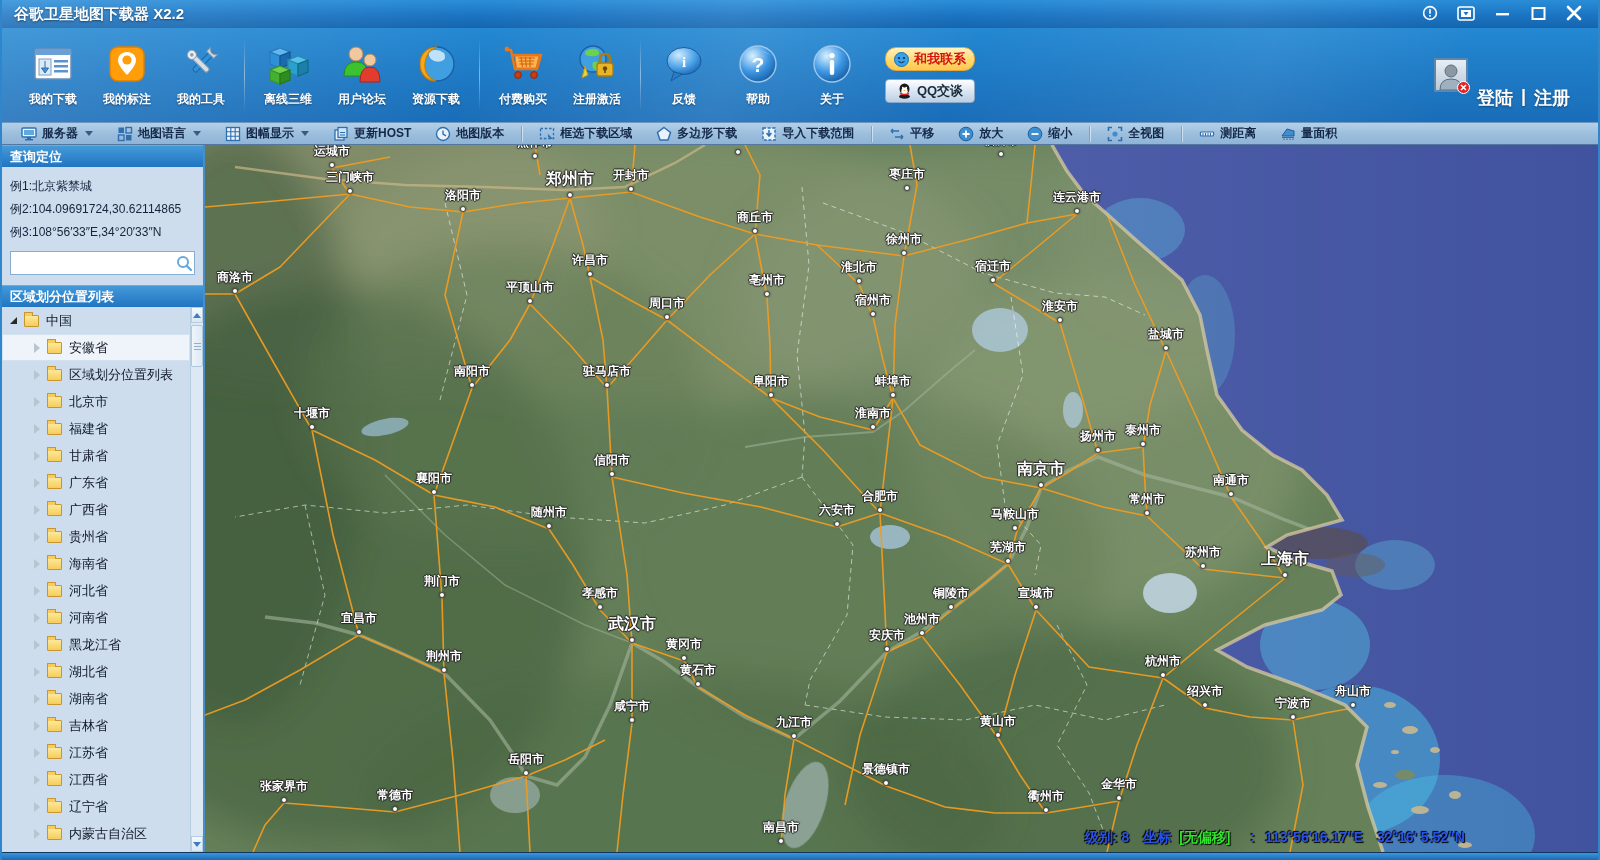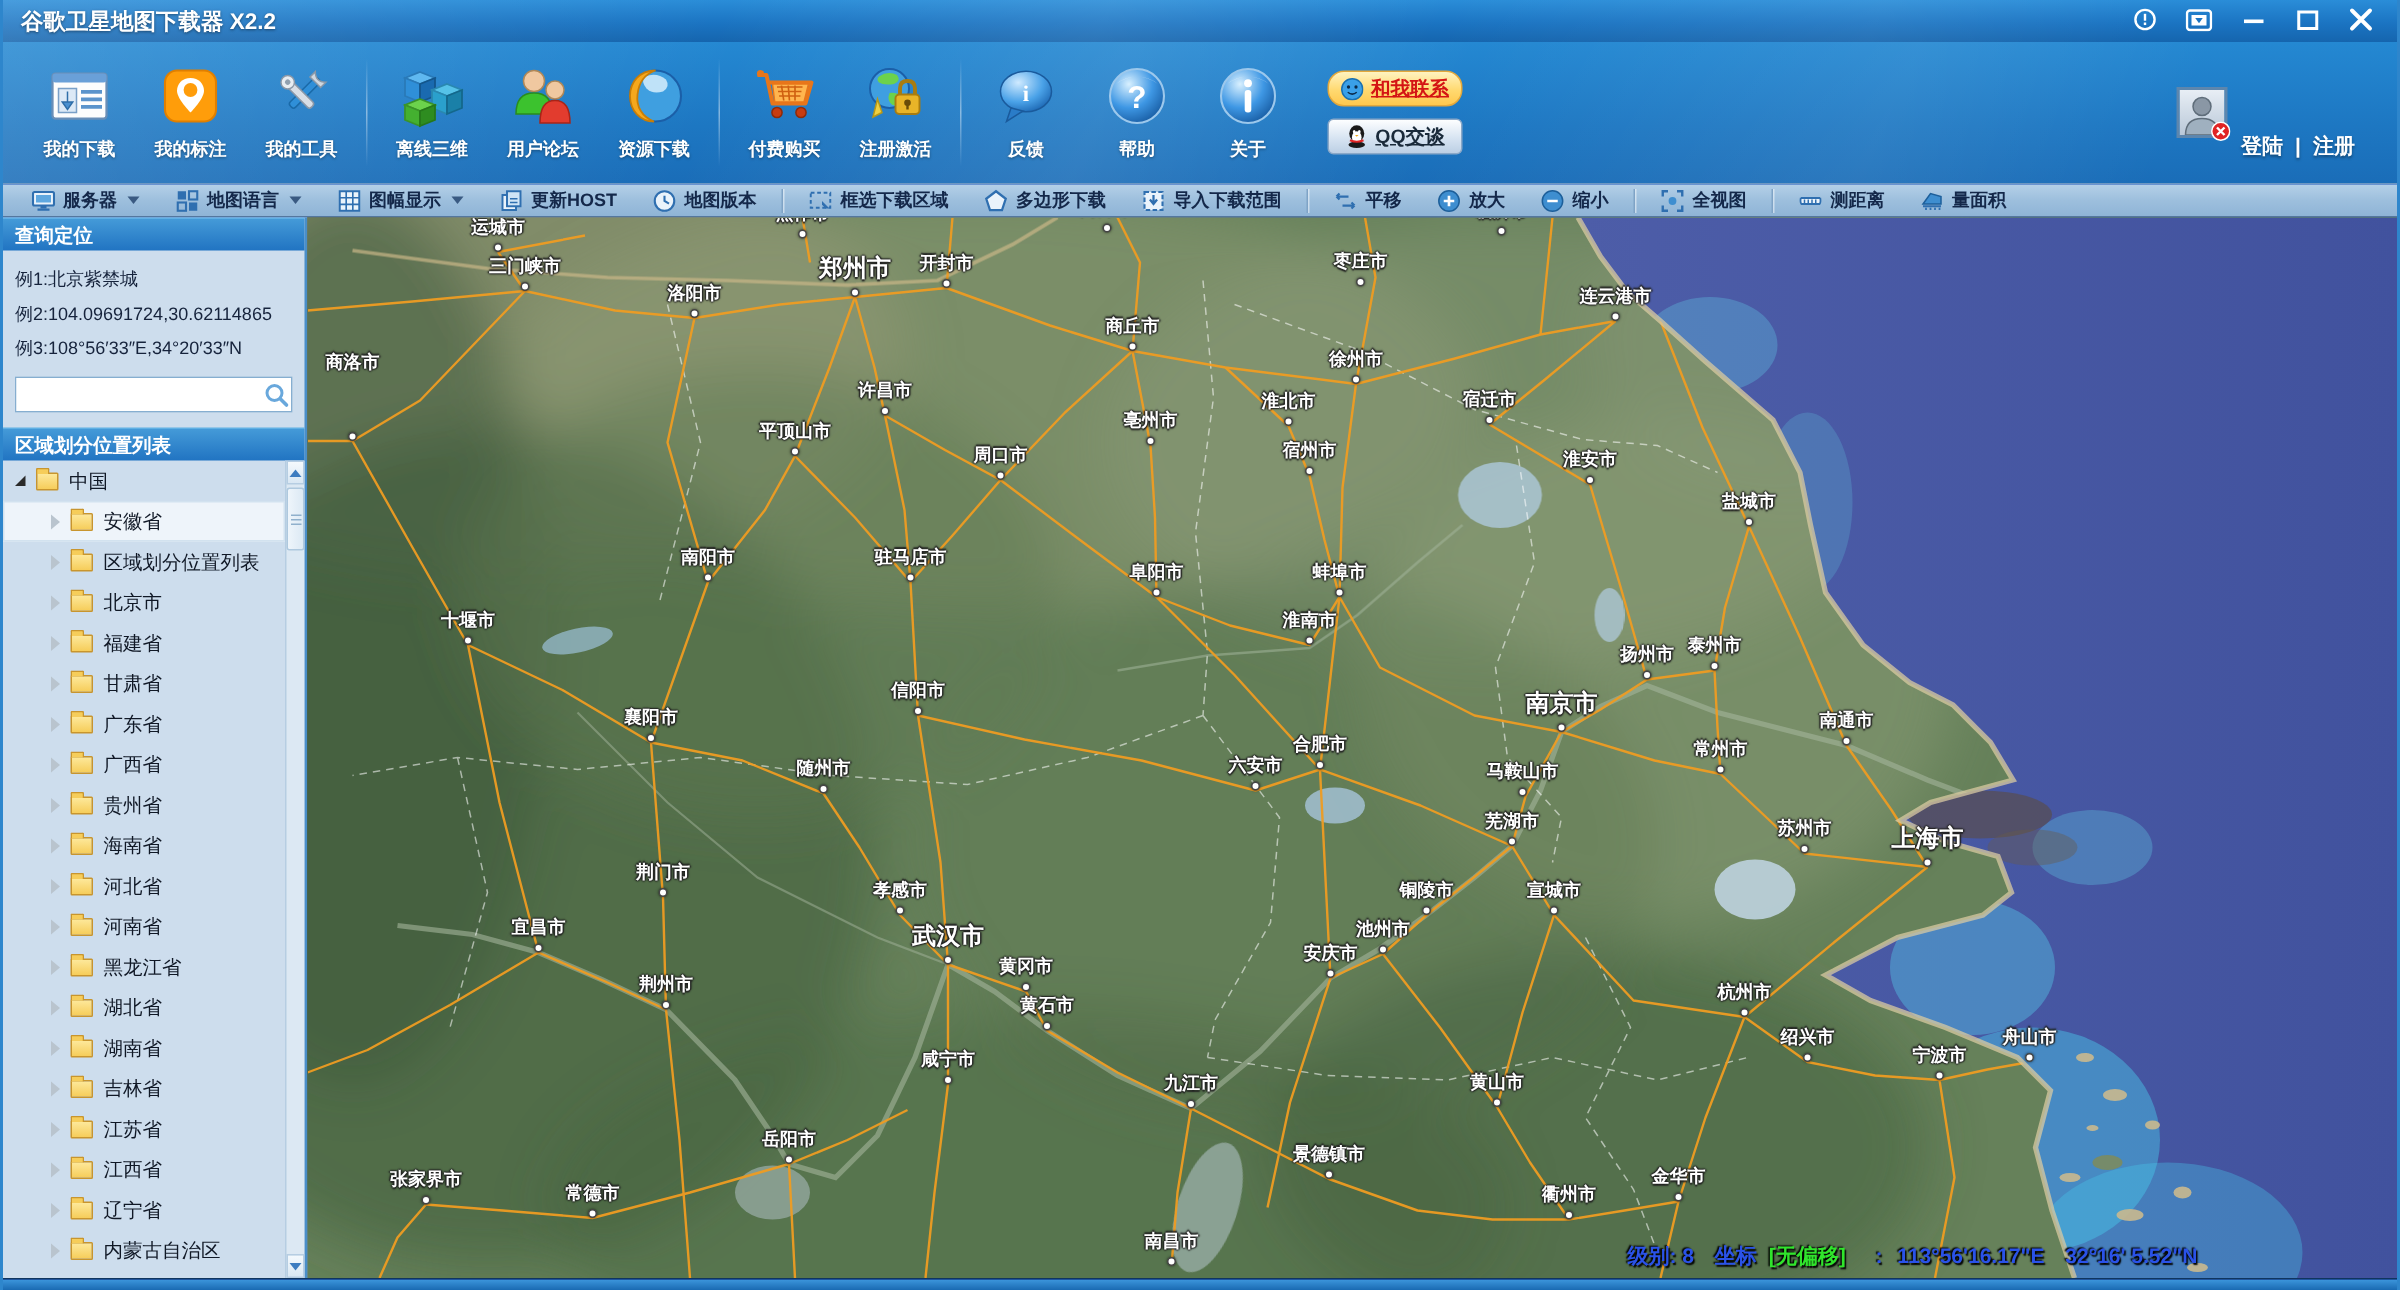--- a/index.html
+++ b/index.html
@@ -15,26 +15,26 @@
 
   
   .toolbar { height:94px; flex:0 0 94px; background:linear-gradient(180deg,#2488d2 0%,#1d77c2 60%,#1a6db8 100%); display:flex; align-items:center; padding:0 10px 0 14px; position:relative; }
   .tb-btn { width:74px; height:80px; display:flex; flex-direction:column; align-items:center; justify-content:center; gap:5px; border-radius:5px; cursor:pointer; position:relative; z-index:2; }
   .tb-btn .lbl { color:#fff; font-size:12px; font-weight:bold; text-shadow:0 1px 2px rgba(0,0,0,.4); white-space:nowrap; }
   .tb-btn.active { background:linear-gradient(180deg,rgba(205,235,252,.85),rgba(150,205,240,.55)); box-shadow:inset 0 0 0 1px rgba(255,255,255,.5); width:86px; }
   .tb-btn.active .drop { position:absolute; right:6px; top:36px; width:0; height:0; border-left:5px solid transparent; border-right:5px solid transparent; border-top:6px solid #25405c; }
   .tb-sep { width:1px; height:72px; background:linear-gradient(180deg,rgba(255,255,255,0),rgba(255,255,255,.45),rgba(255,255,255,0)); margin:0 6px; z-index:2; }
   .icon48 { width:44px; height:44px; display:block; }
   .tb-side { display:flex; flex-direction:column; gap:8px; margin-left:16px; z-index:2; }
-  .pill-btn { width:90px; height:24px; display:flex; align-items:center; justify-content:center; gap:5px; border-radius:11px; font-size:13px; font-weight:bold; cursor:pointer;text-decoration:underline; }
+  .pill-btn { width:90px; height:24px; display:flex; align-items:center; justify-content:center; gap:5px; border-radius:11px; font-size:13px; font-weight:bold; cursor:pointer; }
   .contact-btn { background:linear-gradient(180deg,#fff3c0,#ffd970 55%,#ffc84e); border:1px solid #e3a83c; color:#d41414; }
   .qq-btn { background:linear-gradient(180deg,#fdfeff,#d7e4f2 55%,#bccfe4); border:1px solid #8aa8c8; border-radius:4px; color:#1a2a3a; }
   .login-area { margin-left:auto; display:flex; align-items:center; gap:9px; z-index:2; padding-right:18px; }
   .avatar-box { width:34px; height:34px; background:linear-gradient(180deg,#e8eef5,#b9c8d8); border:2px solid #5d86ad; position:relative; display:flex; align-items:flex-end; justify-content:center; }
-  .login-links { color:#fff; font-size:14px; font-weight:bold; text-shadow:0 1px 2px rgba(0,0,0,.4); display:flex; gap:8px;margin-top:46px; }
+  .login-links { color:#fff; font-size:18px; font-weight:bold; text-shadow:0 1px 2px rgba(0,0,0,.4); display:flex; gap:8px;margin-top:46px; }
   .login-links span { cursor:pointer; }
 
   
   .subtoolbar { height:23px; flex:0 0 23px; background:linear-gradient(180deg,#b4d0e8 0%,#9dbfdd 50%,#8fb4d6 100%); border-top:1px solid #6d97c2; border-bottom:1px solid #54779e; display:flex; align-items:center; padding:0 8px; gap:2px; }
   .st-item { display:flex; align-items:center; gap:5px; padding:0 11px; height:21px; color:#14284a; font-size:12px; font-weight:bold; cursor:pointer; white-space:nowrap; }
   .st-item .dd { width:0; height:0; border-left:4px solid transparent; border-right:4px solid transparent; border-top:5px solid #3a5a82; margin-left:2px; }
   .st-sep { width:1px; height:16px; background:#7fa3c6; box-shadow:1px 0 0 rgba(255,255,255,.5); margin:0 4px; }
   .icon16 { width:16px; height:16px; display:block; }
 
   
@@ -781,21 +781,21 @@
           <div class="city" style="left: 788px; top: 138px;">
             <span class="cname">宿迁市</span>
             <span class="dot"></span>
           </div>
 
           <div class="city" style="left: 385px; top: 132px;">
             <span class="cname">许昌市</span>
             <span class="dot"></span>
           </div>
 
-          <div class="city" style="left: 30px; top: 149px; gap: 36px;">
+          <div class="city" style="left: 30px; top: 149px;">
             <span class="cname">商洛市</span>
             <span class="dot"></span>
           </div>
 
           <div class="city" style="left: 325px; top: 159px;">
             <span class="cname">平顶山市</span>
             <span class="dot"></span>
           </div>
 
           <div class="city" style="left: 462px; top: 175px;">

